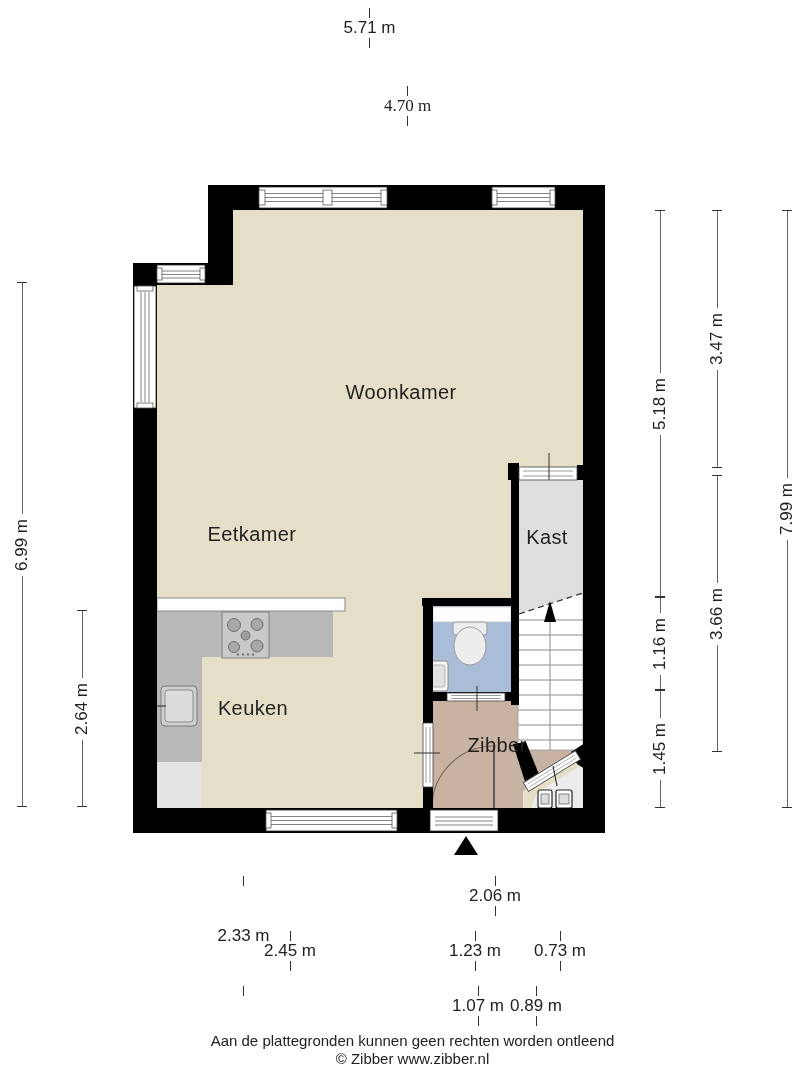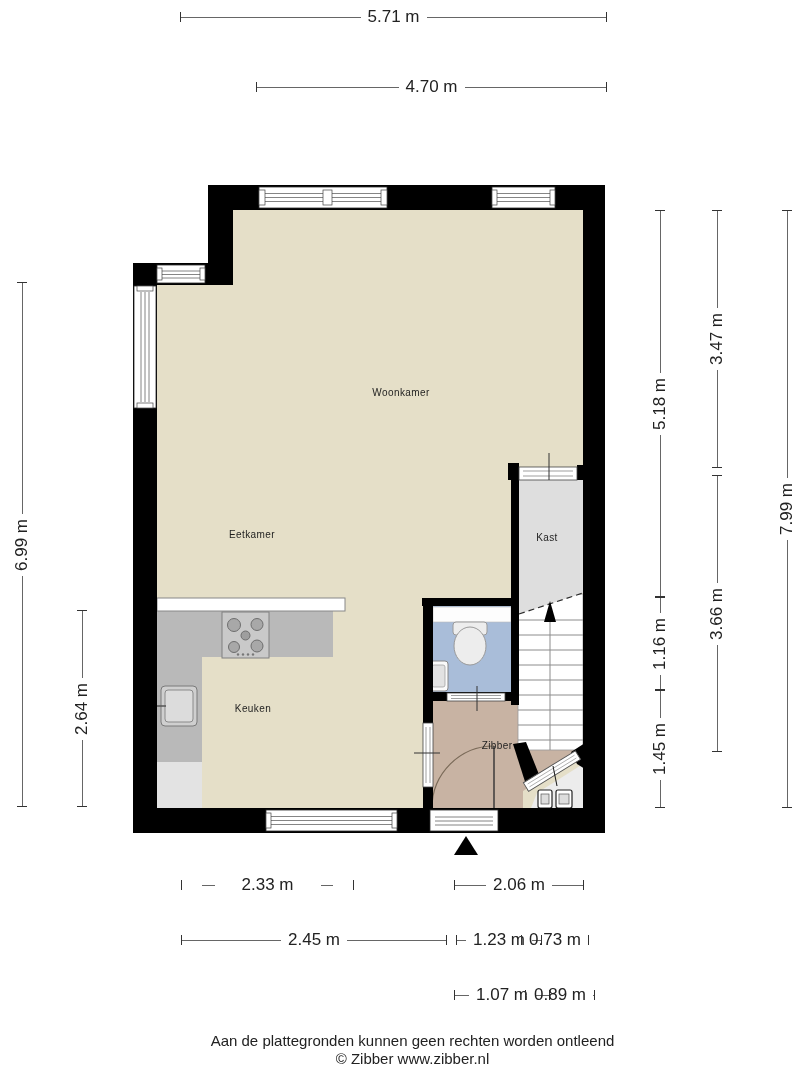--- a/index.html
+++ b/index.html
@@ -3,28 +3,28 @@
 <meta charset="utf-8">
 <style>
   html,body{margin:0;padding:0;background:#fff;}
   #stage{
     position:relative;width:809px;height:1080px;background:#fff;overflow:hidden;
     font-family:"Liberation Sans",sans-serif;color:#1f1f1f;
   }
   #planSvg{position:absolute;left:0;top:0;}
   .room-label{
     position:absolute;transform:translate(-50%,-50%);
-    font-size:10px;letter-spacing:.4px;color:var(--label-text,#1f1f1f);white-space:nowrap;
+    font-size:20px;letter-spacing:.4px;color:var(--label-text,#1f1f1f);white-space:nowrap;
   }
   
   .dim{position:absolute;display:flex;}
   .dim .line{background:var(--dim-line,#555);}
   .dim .tick{background:#333;flex:0 0 auto;}
   .dim .lbl{font-size:17px;color:#222;white-space:nowrap;}
-  .dim.h{height:18px;align-items:center;flex-direction:row;margin-left:24px;}
+  .dim.h{height:18px;align-items:center;flex-direction:column;}
   .dim.h .tick{width:1px;height:10px;}
   .dim.h .line{flex:1 1 auto;height:1px;}
   .dim.h .lbl{padding:0 7px;}
   .dim.v{width:18px;align-items:center;flex-direction:column;}
   .dim.v .tick{height:1px;width:10px;}
   .dim.v .line{flex:1 1 auto;width:1px;}
   .dim.v .lblwrap{flex:0 0 auto;height:62px;width:18px;display:flex;align-items:center;justify-content:center;}
   .dim.v .lbl{transform:rotate(-90deg);}
   .footer-line{
     position:absolute;left:0;width:100%;text-align:center;font-size:15px;color:#222;padding-left:8px;
@@ -216,21 +216,21 @@
   <div class="room-label" style="left:497px;top:745px">Zibber</div>
 
   <div id="dims">
       <div class="dim h" style="left: 156px; top: 8px; width: 427px;">
         <span class="tick"></span>
         <span class="line"></span>
         <span class="lbl">5.71 m</span>
         <span class="line"></span>
         <span class="tick"></span>
       </div>
-      <div class="dim h" style="left: 232px; top: 78px; width: 351px;">
+      <div class="dim h" style="left: 232px; top: 86px; width: 351px; font-family: Liberation Serif, serif;">
         <span class="tick"></span>
         <span class="line"></span>
         <span class="lbl">4.70 m</span>
         <span class="line"></span>
         <span class="tick"></span>
       </div>
       <div class="dim h" style="left: 157px; top: 876px; width: 173px; gap: 20px;">
         <span class="tick"></span>
         <span class="line"></span>
         <span class="lbl">2.33 m</span>
@@ -251,21 +251,21 @@
         <span class="line"></span>
         <span class="tick"></span>
       </div>
       <div class="dim h" style="left: 432px; top: 931px; width: 86px; text-align: center;">
         <span class="tick"></span>
         <span class="line"></span>
         <span class="lbl">1.23 m</span>
         <span class="line"></span>
         <span class="tick"></span>
       </div>
-      <div class="dim h" style="left: 501px; top: 931px; width: 60px; justify-content: center;">
+      <div class="dim h" style="left: 530px; top: 931px; width: 60px;">
         <span class="tick"></span>
         <span class="line"></span>
         <span class="lbl">0.73 m</span>
         <span class="line"></span>
         <span class="tick"></span>
       </div>
       <div class="dim h" style="left: 430px; top: 986px; width: 96px;">
         <span class="tick"></span>
         <span class="line"></span>
         <span class="lbl">1.07 m</span>

